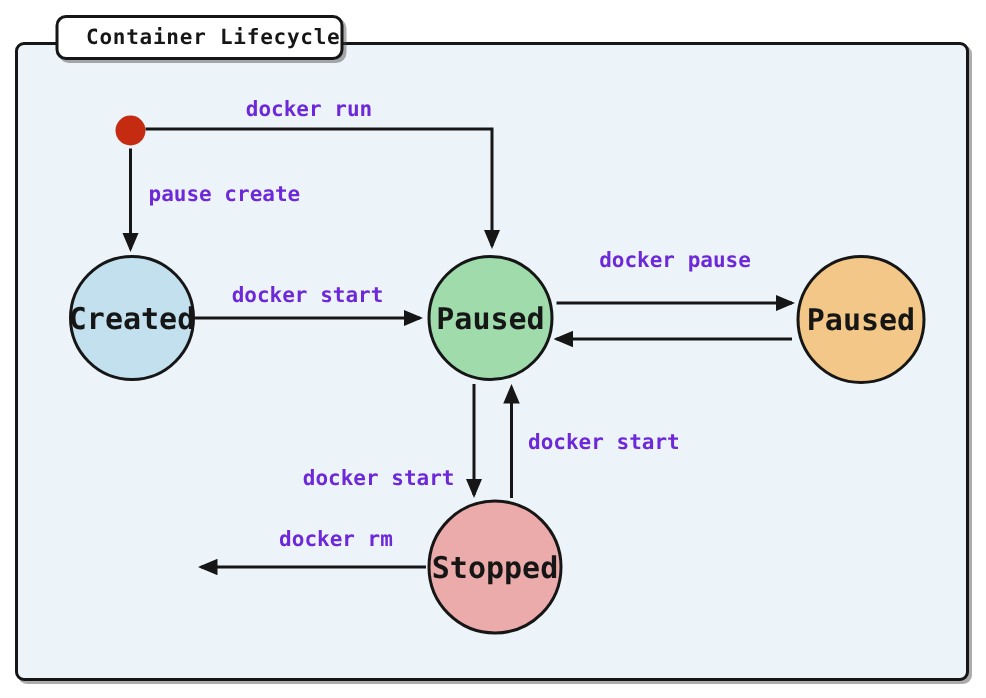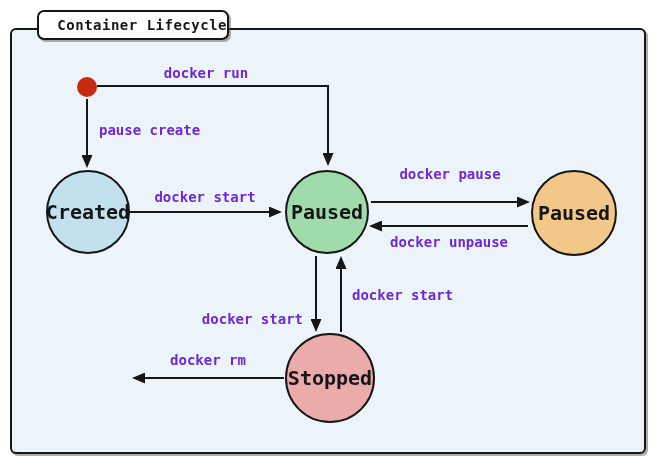--- a/index.html
+++ b/index.html
@@ -67,21 +67,21 @@
     z-index: 3;
     line-height: 17px;
   }
   .lbl-run     { left: 206px; top: 65px;  transform: translateX(-50%); }
   .lbl-create  { left: 99px;  top: 122px; }
   .lbl-start1  { left: 205px; top: 189px; transform: translateX(-50%); }
   .lbl-pause   { left: 450px; top: 166px; transform: translateX(-50%); text-align: center; }
   .lbl-unpause { left: 449px; top: 234px; transform: translateX(-50%); }
   .lbl-stopkill{ right: 354px; top: 277px; text-align: right; }
   .lbl-start2  { left: 352px; top: 287px; }
-  .lbl-rm      { left: 208px; top: 352px; transform: translateX(-50%); }
+  .lbl-rm      { left: 224px; top: 352px; transform: translateX(-50%); }
 </style>
 </head>
 <body>
 
 <div class="canvas">
 
   <div class="container-box"></div>
 
   <div class="title-box">
     <span>Container Lifecycle</span>
@@ -115,20 +115,19 @@
     <span>Paused</span>
   </div>
   <div class="node node-stopped" style="background-color: rgb(236, 171, 171);">
     <span>Stopped</span>
   </div>
 
   <div class="edge-label lbl-run">docker run</div>
   <div class="edge-label lbl-create">pause create</div>
   <div class="edge-label lbl-start1">docker start</div>
   <div class="edge-label lbl-pause">docker pause</div>
-  <div class="edge-label lbl-unpause">docker unpause</div>
   <div class="edge-label lbl-stopkill">
     <div>docker start</div>
   </div>
   <div class="edge-label lbl-start2">docker start</div>
   <div class="edge-label lbl-rm">docker rm</div>
 
 </div>
 
 </body></html>

